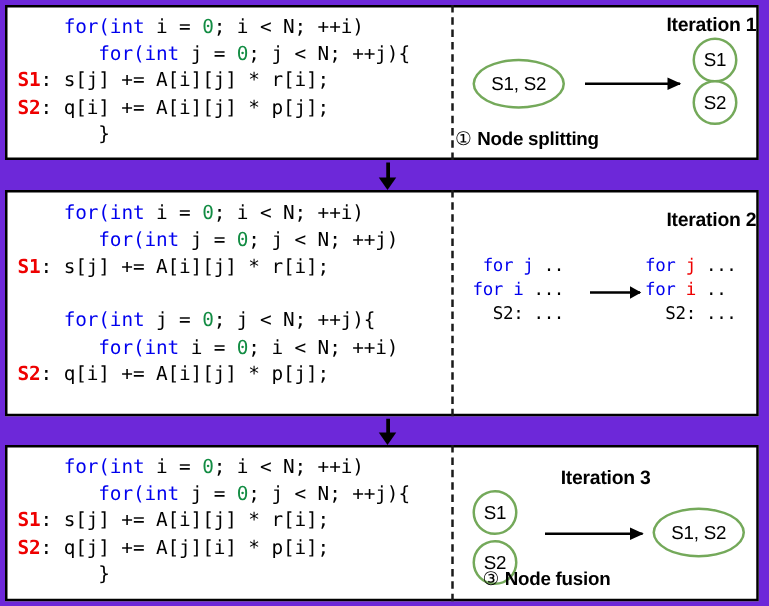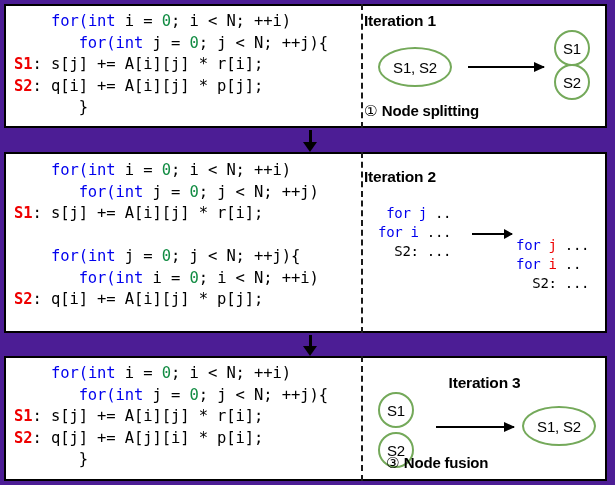--- a/index.html
+++ b/index.html
@@ -10,21 +10,21 @@
   body {
     width: 615px;
     height: 485px;
     font-family: "Liberation Sans", sans-serif;
     -webkit-font-smoothing: antialiased;
   }
   #figure {
     position: relative;
     width: 615px;
     height: 485px;
-    background: #4c1d95;
+    background: #6d28d9;
     overflow: hidden;
   }
 
   
   .panel {
     position: absolute;
     left: 4px;
     width: 603px;
     border: 2.5px solid #000000;
     box-sizing: border-box;
@@ -76,21 +76,21 @@
   .diagram {
     position: absolute;
     left: 358px;
     top: 0;
     right: 0;
     bottom: 0;
   }
   .iter-title {
     position: absolute;
     width: 100%;
-    text-align: left;
+    text-align: right;
     font-size: 15.5px;
     font-weight: bold;
     color: #000000;
     letter-spacing: -0.2px;
   }
   .caption {
     position: absolute;
     width: 100%;
     font-size: 15px;
     font-weight: bold;
@@ -227,21 +227,21 @@
 
       <div class="code"><div><span>    </span><span></span><span class="kw">for</span><span class="kw">(</span><span class="kw">int</span><span class="pln"> i = </span><span class="num">0</span><span class="pln">; i &lt; N; ++i)</span></div><div><span>    </span><span>   </span><span class="kw">for</span><span class="kw">(</span><span class="kw">int</span><span class="pln"> j = </span><span class="num">0</span><span class="pln">; j &lt; N; ++j)</span></div><div><span><span class="lbl">S1</span><span class="pln">: </span></span><span></span><span class="pln">s[j] += A[i][j] * r[i];</span></div><div><span>    </span><span></span><span class="pln"> </span></div><div><span>    </span><span></span><span class="kw">for</span><span class="kw">(</span><span class="kw">int</span><span class="pln"> j = </span><span class="num">0</span><span class="pln">; j &lt; N; ++j){</span></div><div><span>    </span><span>   </span><span class="kw">for</span><span class="kw">(</span><span class="kw">int</span><span class="pln"> i = </span><span class="num">0</span><span class="pln">; i &lt; N; ++i)</span></div><div><span><span class="lbl">S2</span><span class="pln">: </span></span><span></span><span class="pln">q[i] += A[i][j] * p[j];</span></div></div>
 
       <div class="diagram">
         <div class="iter-title" style="top:14px;">Iteration 2</div>
 
         <div class="sketch" style="left:14px; top:50px;"><div><span class="sk-kw"> for j</span><span class="pln"> ..</span></div><div><span class="sk-kw">for i</span><span class="pln"> ...</span></div><div><span class="pln">  S2: ...</span></div></div>
 
         <div class="mini-arrow" style="left:108px; top:79px; width:40px;"></div>
 
-        <div class="sketch" style="left:152px; top:50px;margin-top:32px;"><div><span class="sk-kw">for </span><span class="sk-red">j</span><span class="pln"> ...</span></div><div><span class="sk-kw">for </span><span class="sk-red">i</span><span class="pln"> ..</span></div><div><span class="pln">  S2: ...</span></div></div>
+        <div class="sketch" style="left:152px; top:50px;"><div><span class="sk-kw">for </span><span class="sk-red">j</span><span class="pln"> ...</span></div><div><span class="sk-kw">for </span><span class="sk-red">i</span><span class="pln"> ..</span></div><div><span class="pln">  S2: ...</span></div></div>
 
       </div>
     </div>
   </div>
 
   <div class="v-arrow" id="flow-arrow-2"></div>
 
   <div class="panel" id="panel-3">
     <div class="panel-inner">
       <div class="divider"></div>

